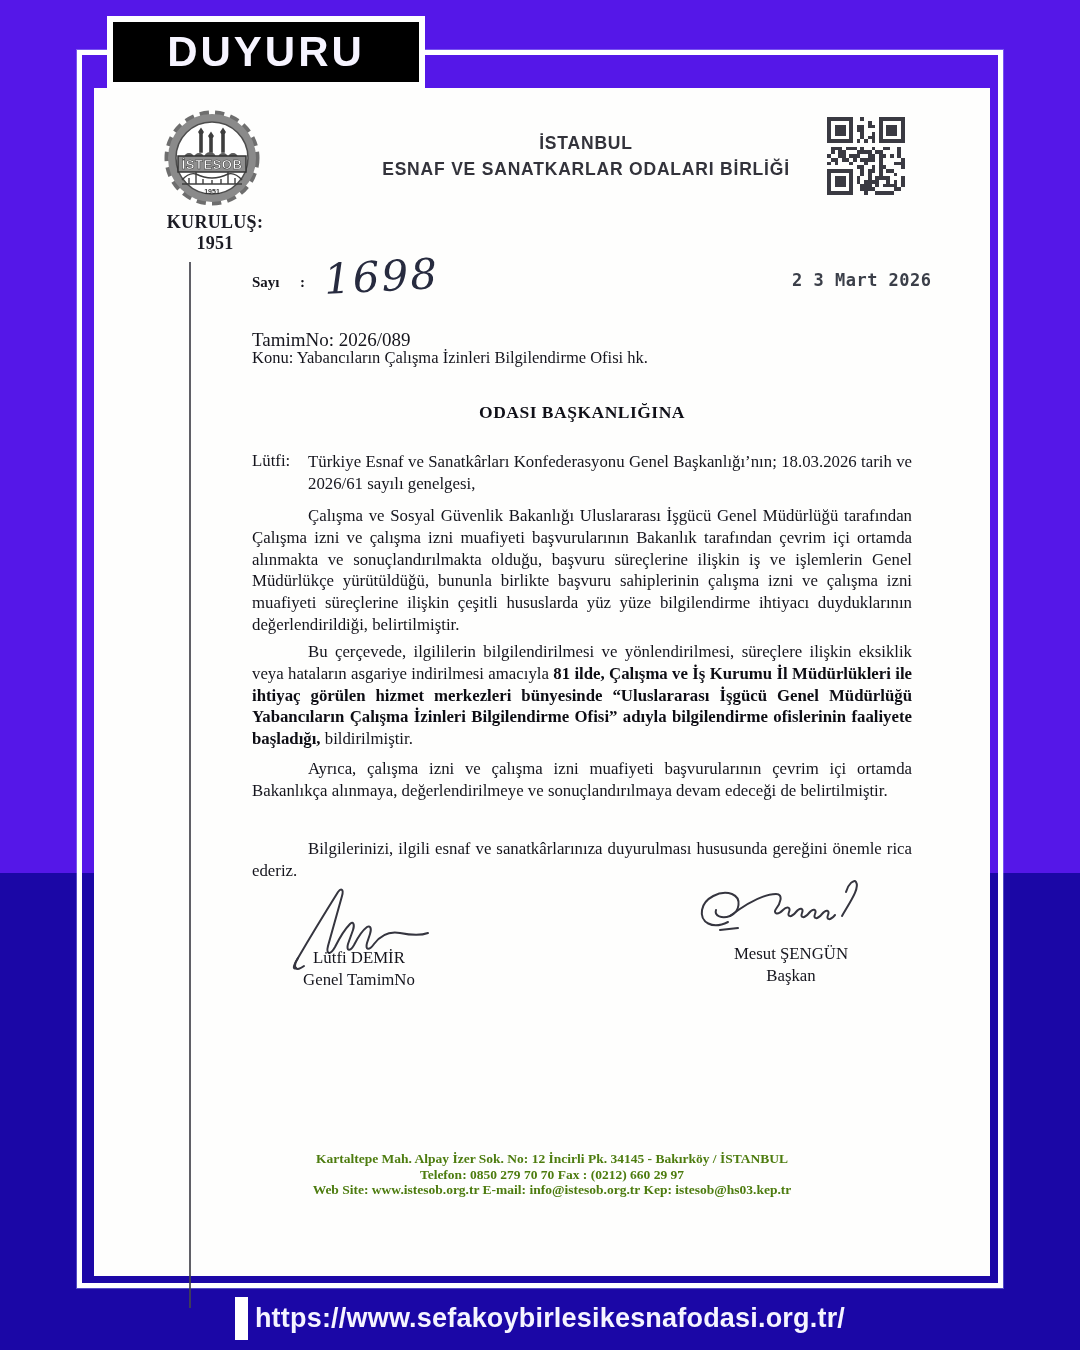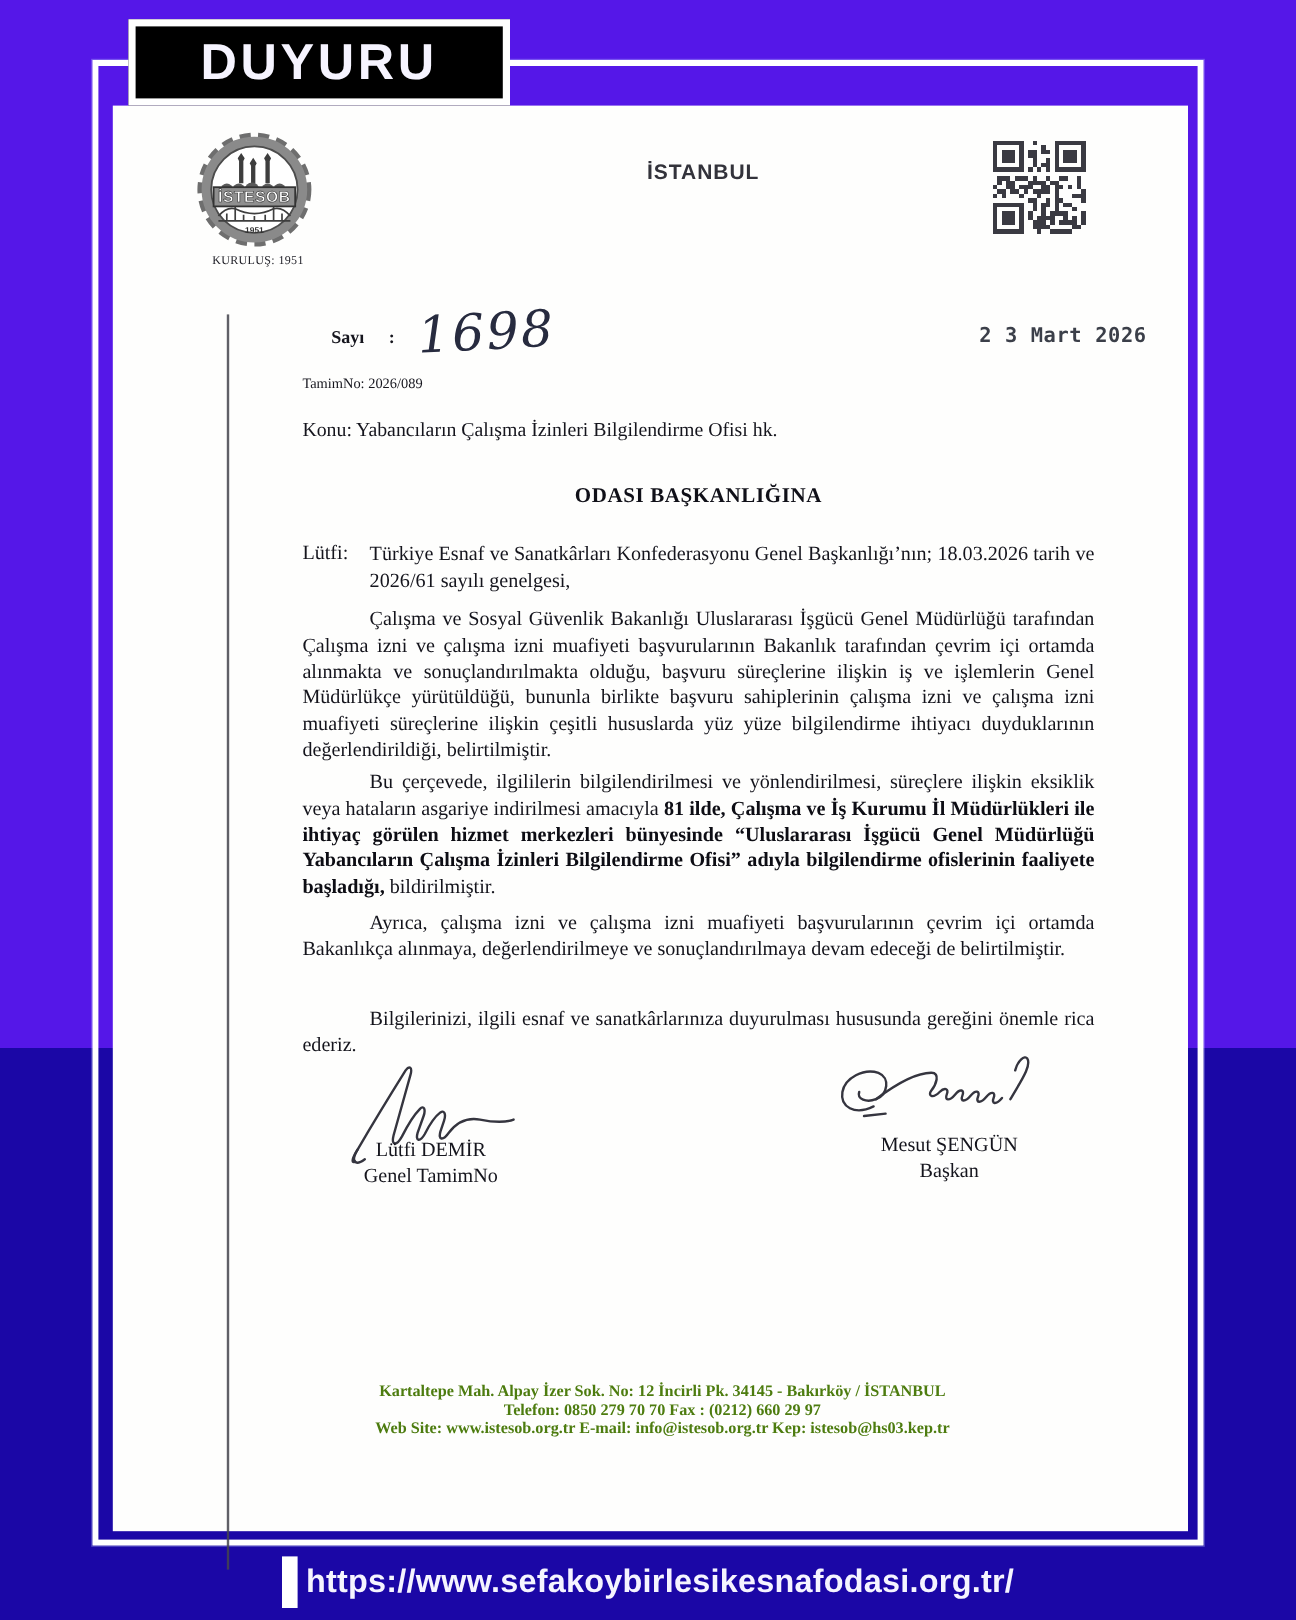--- a/index.html
+++ b/index.html
@@ -28,43 +28,43 @@
     background:#FEFEFD;z-index:2;color:#15151d;
   }
   .scan-line{
     position:absolute;left:95px;top:174px;width:2px;height:1046px;
     background:#44444c;opacity:.85;
   }
   
   .logo-wrap{position:absolute;left:68px;top:20px;width:100px;height:100px;}
   .founded{
     position:absolute;left:56px;top:124px;width:130px;text-align:center;
-    font-weight:normal;font-size:10px;color:#1c1c24;letter-spacing:.3px;
+    font-weight:bold;font-size:18px;color:#1c1c24;letter-spacing:.3px;
   }
   .org-title{
     position:absolute;left:142px;top:42px;width:700px;text-align:center;
     font-family:"Liberation Sans",sans-serif;font-weight:bold;color:#33333b;
     font-size:17.5px;line-height:26px;letter-spacing:.8px;
   }
   .qr{position:absolute;left:726px;top:22px;width:92px;height:92px;}
   
-  .sayi-row{position:absolute;left:158px;top:172px;width:660px;height:50px;margin-left:24px;}
+  .sayi-row{position:absolute;left:158px;top:172px;width:660px;height:50px;}
   .sayi-label{font-weight:bold;font-size:15px;position:absolute;left:0;top:14px;}
   .sayi-colon{position:absolute;left:48px;top:14px;font-size:15px;font-weight:bold;}
   .sayi-value{
     position:absolute;left:72px;top:-8px;
     font-family:"DejaVu Serif",serif;font-style:italic;font-size:42px;color:#272b3f;
     transform:rotate(-3deg);letter-spacing:2px;
   }
   .date-stamp{
     position:absolute;left:540px;top:10px;width:120px;text-align:right;
     font-family:"DejaVu Sans Mono",monospace;font-weight:bold;font-size:17px;
     letter-spacing:.5px;color:#3b3f49;white-space:nowrap;
   }
-  .tamim{position:absolute;left:158px;top:224px;font-size:12px;}
+  .tamim{position:absolute;left:158px;top:241px;font-size:19px;}
   .konu{position:absolute;left:158px;top:260px;font-size:16.5px;}
   
   .salutation{
     position:absolute;left:158px;top:314px;width:660px;text-align:center;
     font-weight:bold;font-size:17.5px;letter-spacing:.5px;color:#101018;
   }
   .ilgi{position:absolute;left:158px;top:363px;width:660px;display:flex;}
   .ilgi-label{width:56px;font-size:16.8px;flex:none;}
   .ilgi-text{width:604px;font-size:16.8px;line-height:21.5px;text-align:justify;}
   .para{
@@ -150,20 +150,21 @@
           <line x1="59" y1="71" x2="59" y2="76"></line>
         <line x1="73" y1="70" x2="73" y2="76"></line>
       </g>
       <text x="50" y="86" text-anchor="middle" font-size="7" font-weight="bold" fill="#333">1951</text>
     </svg>
   </div>
   <div class="founded">KURULUŞ: 1951</div>
 
   <div class="org-title">
     <div>İSTANBUL</div>
+    <div>ESNAF VE SANATKARLAR ODALARI BİRLİĞİ</div>
   </div>
 
   <div class="qr">
     <svg id="qr-svg" viewBox="0 0 25 25" width="92" height="92" shape-rendering="crispEdges">
         <rect x="11" y="2" width="1" height="1" fill="#3a3a42"></rect>
         <rect x="13" y="3" width="1" height="1" fill="#3a3a42"></rect>
         <rect x="10" y="4" width="1" height="1" fill="#3a3a42"></rect>
         <rect x="11" y="4" width="1" height="1" fill="#3a3a42"></rect>
         <rect x="13" y="4" width="1" height="1" fill="#3a3a42"></rect>
         <rect x="14" y="4" width="1" height="1" fill="#3a3a42"></rect>

